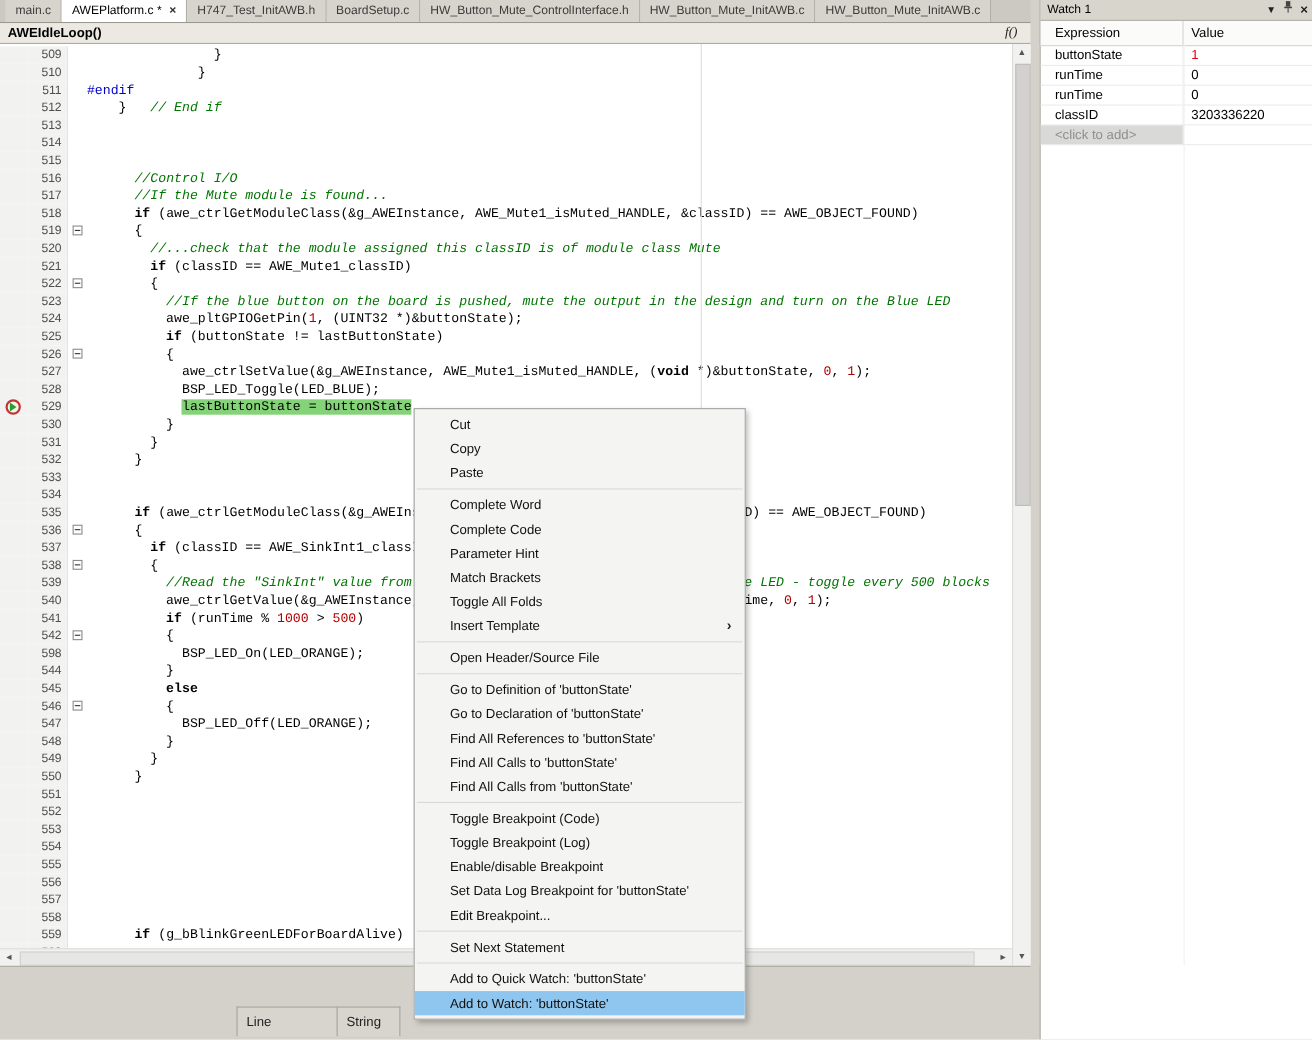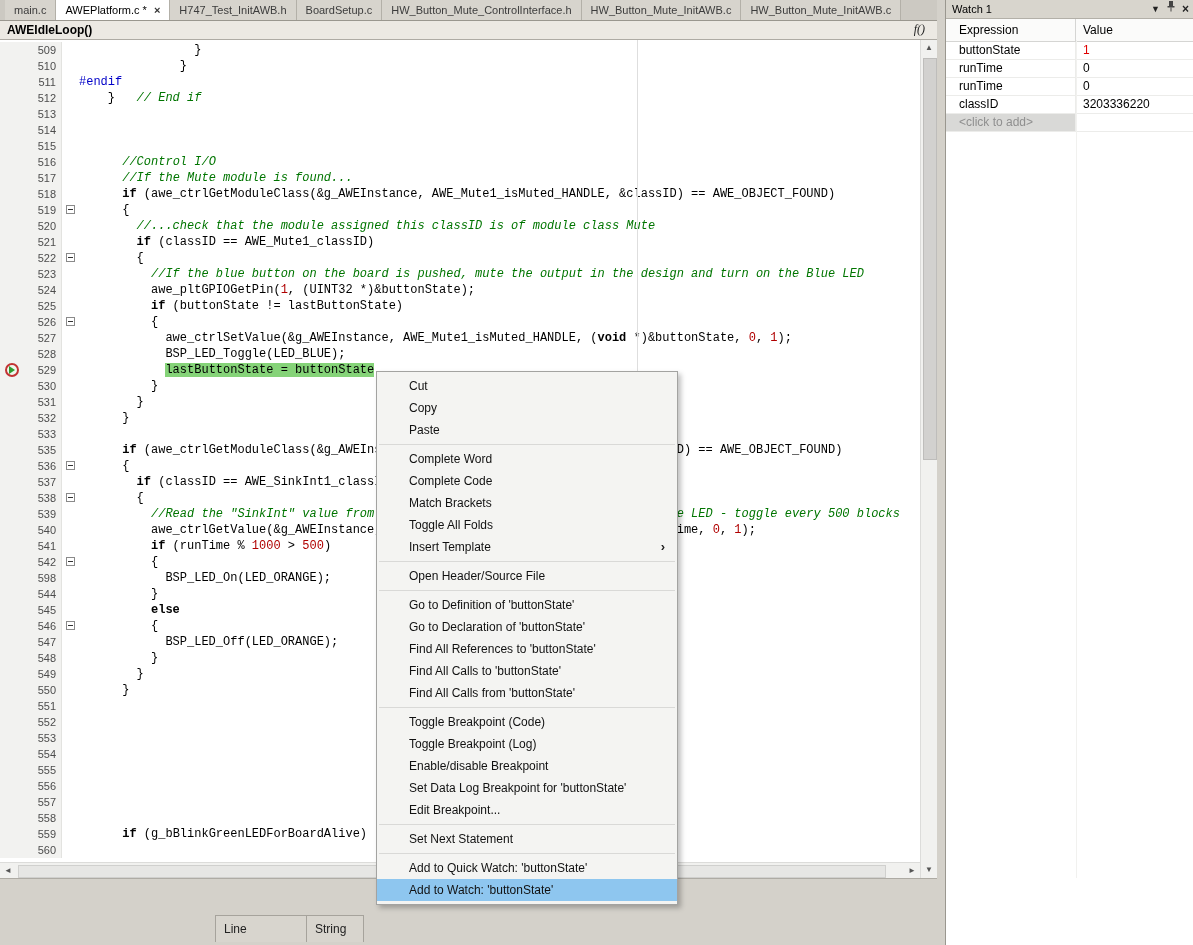--- a/index.html
+++ b/index.html
@@ -286,20 +286,26 @@
         </div>
         <div class="code-line">
           <span class="m-bp"></span>
           <span class="m-ln">532</span>
           <span class="m-fold"></span>
           <span class="code"><span class="t-p">      }</span></span>
         </div>
         <div class="code-line">
           <span class="m-bp"></span>
           <span class="m-ln">533</span>
+          <span class="m-fold"></span>
+          <span class="code"></span>
+        </div>
+        <div class="code-line">
+          <span class="m-bp"></span>
+          <span class="m-ln">534</span>
           <span class="m-fold"></span>
           <span class="code"></span>
         </div>
         <div class="code-line">
           <span class="m-bp"></span>
           <span class="m-ln">535</span>
           <span class="m-fold"></span>
           <span class="code"><span class="t-p">      </span><span class="t-k">if</span><span class="t-p"> (awe_ctrlGetModuleClass(&amp;g_AWEInstance, AWE_SinkInt1_value_HANDLE, &amp;classID) == AWE_OBJECT_FOUND)</span></span>
         </div>
         <div class="code-line">
@@ -527,20 +533,21 @@
     <div class="watch-coldiv"></div>
   </div>
 
   <div class="menu" id="menu-items">
       <div class="menu-item">Cut</div>
       <div class="menu-item">Copy</div>
       <div class="menu-item">Paste</div>
       <div class="menu-sep"></div>
       <div class="menu-item">Complete Word</div>
       <div class="menu-item">Complete Code</div>
+      <div class="menu-item">Parameter Hint</div>
       <div class="menu-item">Match Brackets</div>
       <div class="menu-item">Toggle All Folds</div>
       <div class="menu-item">Insert Template<span class="submenu-arrow">›</span></div>
       <div class="menu-sep"></div>
       <div class="menu-item">Open Header/Source File</div>
       <div class="menu-sep"></div>
       <div class="menu-item">Go to Definition of 'buttonState'</div>
       <div class="menu-item">Go to Declaration of 'buttonState'</div>
       <div class="menu-item">Find All References to 'buttonState'</div>
       <div class="menu-item">Find All Calls to 'buttonState'</div>

